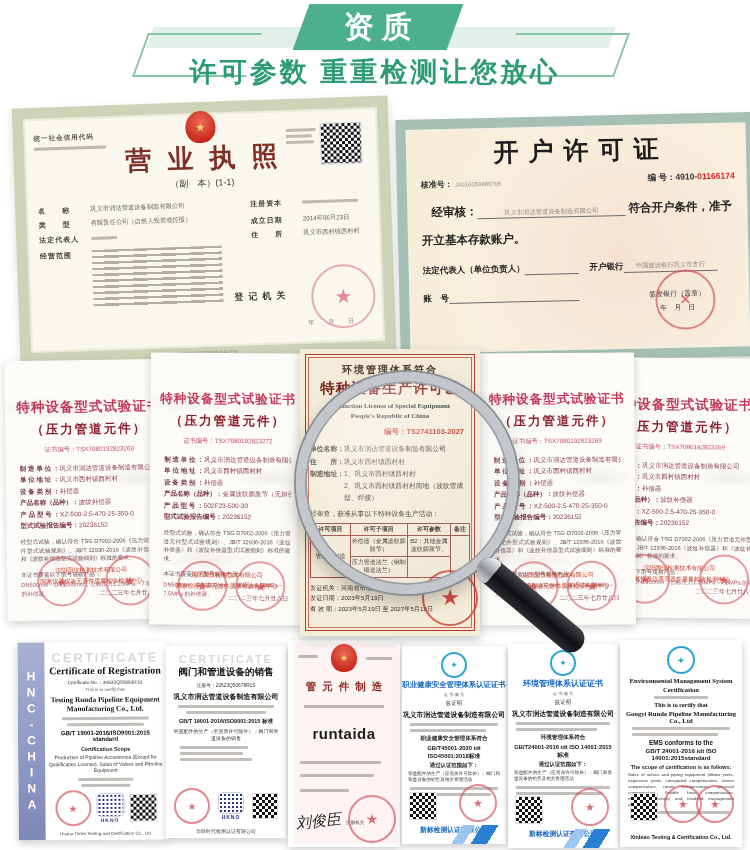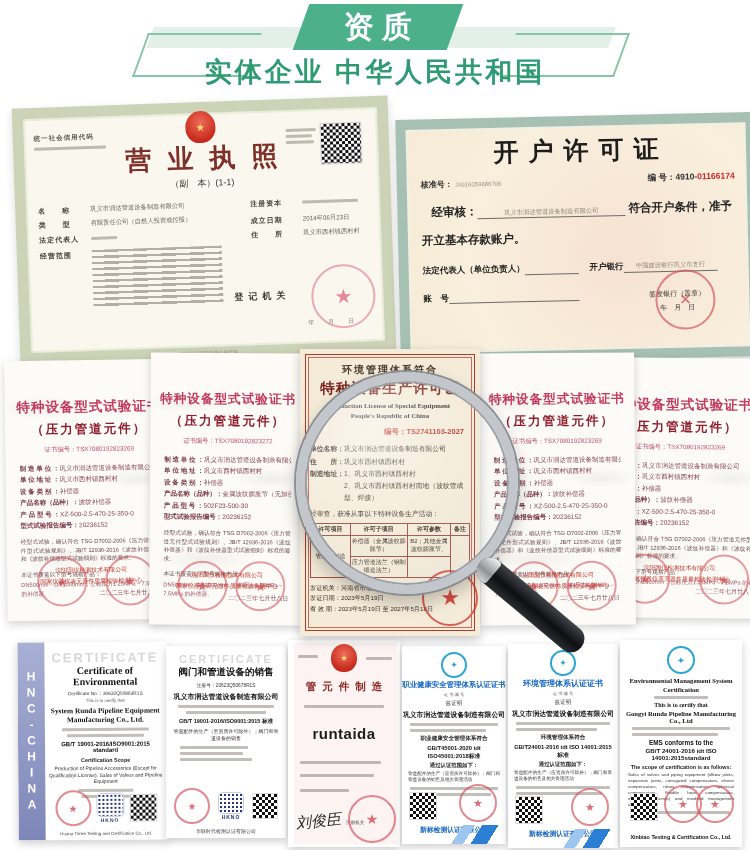--- a/index.html
+++ b/index.html
@@ -214,21 +214,21 @@
 <body>
 
 <div id="page">
 
   <div class="abs band-light"></div>
   <div class="abs deco l"></div>
   <div class="abs deco r"></div>
   <div class="abs badge">
     <span>资质</span>
   </div>
-  <div class="abs subtitle ctr">实体企业 中华人民共和国</div>
+  <div class="abs subtitle ctr">许可参数 重重检测让您放心</div>
 
   <div class="abs bl">
     <div class="abs nemb">★</div>
     <div class="abs bl-credit">统一社会信用代码</div>
     <div class="abs tline" style="left:10px;top:26px;width:72px"></div>
     <div class="abs bl-title ctr">营业执照</div>
     <div class="abs bl-sub ctr">
       <span>（副　本）</span><span>(1-1)</span>
     </div>
     <div class="abs qr"></div>
@@ -446,24 +446,24 @@
 
   <div class="abs mag mag-c"></div>
   <div class="abs mag mag-h"></div>
 
   <div class="abs bc c1">
     <div class="c1-side">
         <span>HNC-CHINA</span>
       </div>
     <div class="c1-body">
       <div class="wm">CERTIFICATE</div>
-      <div class="c1-title">Certificate of Environmental</div>
+      <div class="c1-title">Certificate of Registration</div>
       <div class="c1-no">Certificate No.：30632Q50863R1S</div>
       <div class="c1-cert">This is to certify that</div>
-      <div class="c1-co">System Runda Pipeline Equipment Manufacturing Co., Ltd.</div>
+      <div class="c1-co">Testing Runda Pipeline Equipment Manufacturing Co., Ltd.</div>
       <div style="margin:3px 14px 0">
         <div class="tline" style="width:100%"></div>
           <div class="tline" style="width:88%;margin-left:6%"></div>
       </div>
       <div class="c1-std">GB/T 19001-2016/ISO9001:2015 standard</div>
       <div class="c1-st">Certification Scope</div>
       <div class="c1-sc">Production of Pipeline Accessories (Except for Qualification License), Sales of Valves and Pipeline Equipment</div>
       <div style="margin:4px 18px 0">
         <div class="tline" style="width:70%;margin-left:15%"></div>
           <div class="tline" style="width:62%;margin-left:19%"></div>

